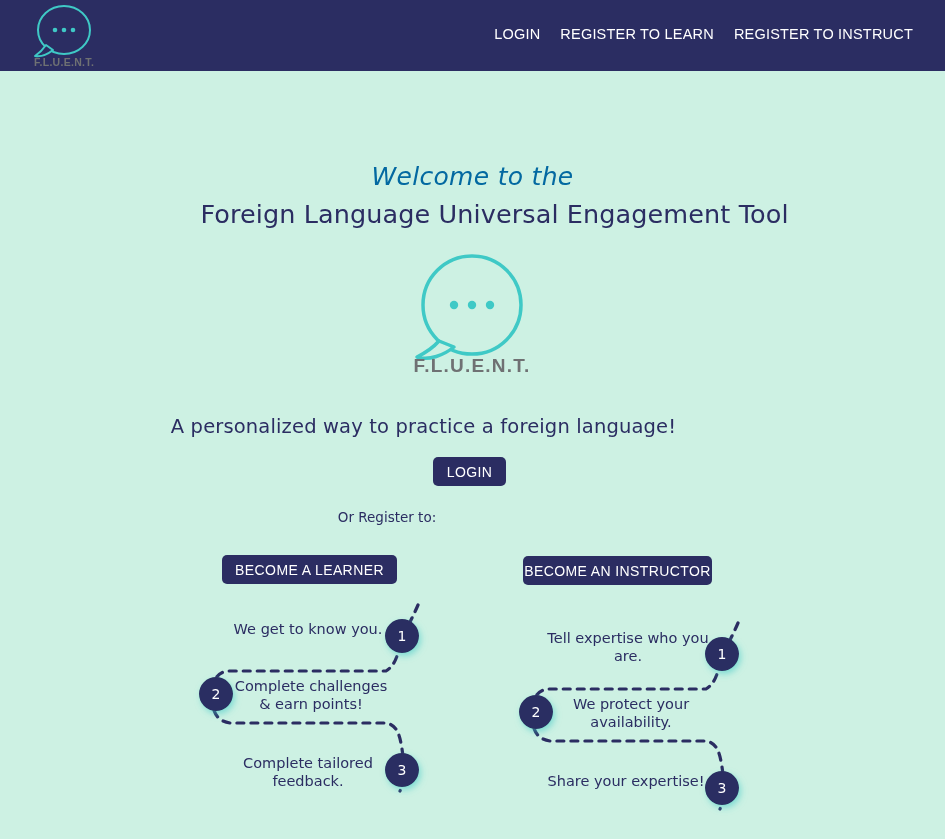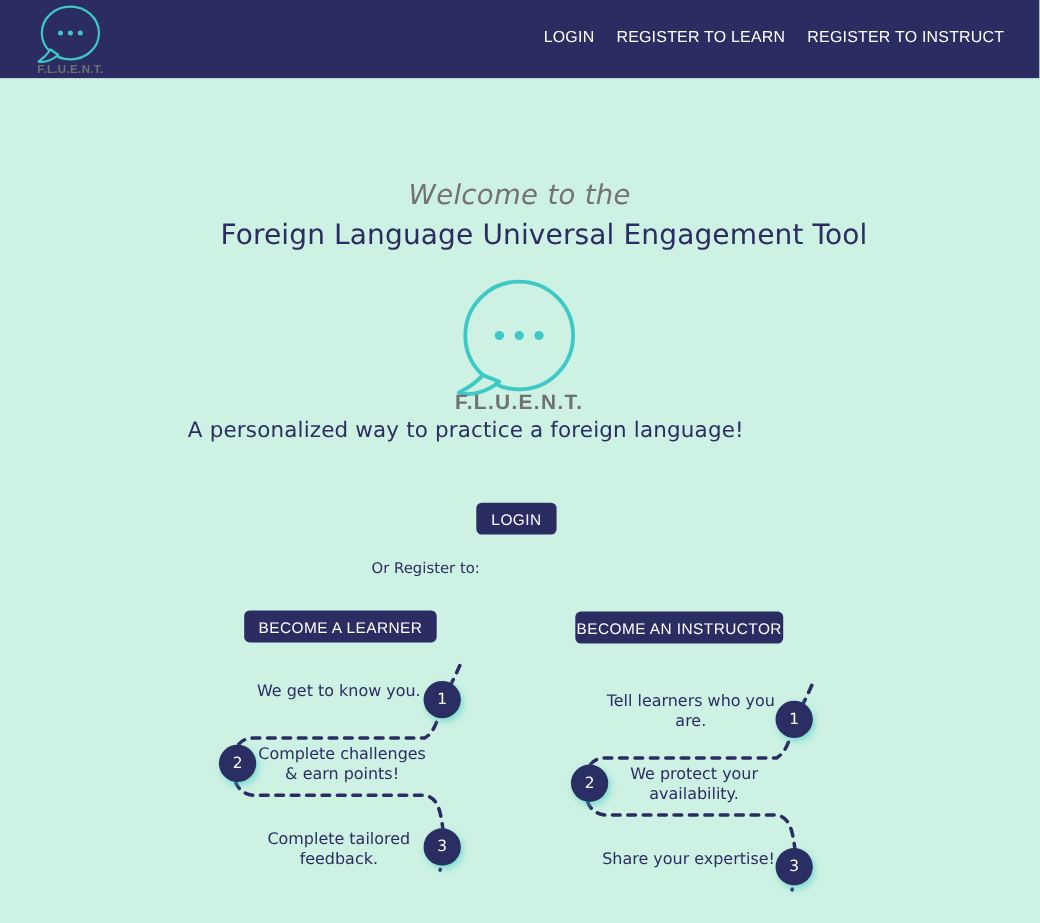--- a/index.html
+++ b/index.html
@@ -62,21 +62,21 @@
 
   .welcome-1 {
     position: absolute;
     left: 0;
     top: 91px;
     width: 945px;
     text-align: center;
     font-family: "DejaVu Sans", sans-serif;
     font-style: italic;
     font-size: 25px;
-    color: #737373;
+    color: #0369a1;
     letter-spacing: 0.3px;
   }
 
   .welcome-2 {
     position: absolute;
     left: 0;
     top: 128px;
     width: 945px;
     text-align: center;
     font-family: "DejaVu Sans", sans-serif;
@@ -91,21 +91,21 @@
     position: absolute;
     left: 396px;
     top: 178px;
     width: 152px;
     height: 125px;
   }
 
   .tagline {
     position: absolute;
     left: 0;
-    top: 308px;
+    top: 344px;
     width: 847px;
     text-align: center;
     font-family: "DejaVu Sans", sans-serif;
     font-size: 19.5px;
     color: #2b2d62;
     letter-spacing: 0.15px;
   }
 
   
   .btn {
@@ -296,21 +296,21 @@
       <circle cx="212" cy="45" r="17" fill="#2b2d62" filter="url(#sh2)"></circle>
       <circle cx="26" cy="103" r="17" fill="#2b2d62" filter="url(#sh2)"></circle>
       <circle cx="212" cy="179" r="17" fill="#2b2d62" filter="url(#sh2)"></circle>
     </svg>
 
     <div class="circ-num" style="left:195px; top:28px;">1</div>
     <div class="circ-num" style="left:9px; top:86px;">2</div>
     <div class="circ-num" style="left:195px; top:162px;">3</div>
 
     <div class="step-text" style="left:34px; top:20px; width:168px;">
-      <div>Tell learners who you</div>
+      <div>Tell expertise who you</div>
       <div>are.</div>
     </div>
 
     <div class="step-text" style="left:38px; top:86px; width:166px;">
       <div>We protect your</div>
       <div>availability.</div>
     </div>
 
     <div class="step-text" style="left:30px; top:163px; width:172px;">Share your expertise!</div>
   </div>

